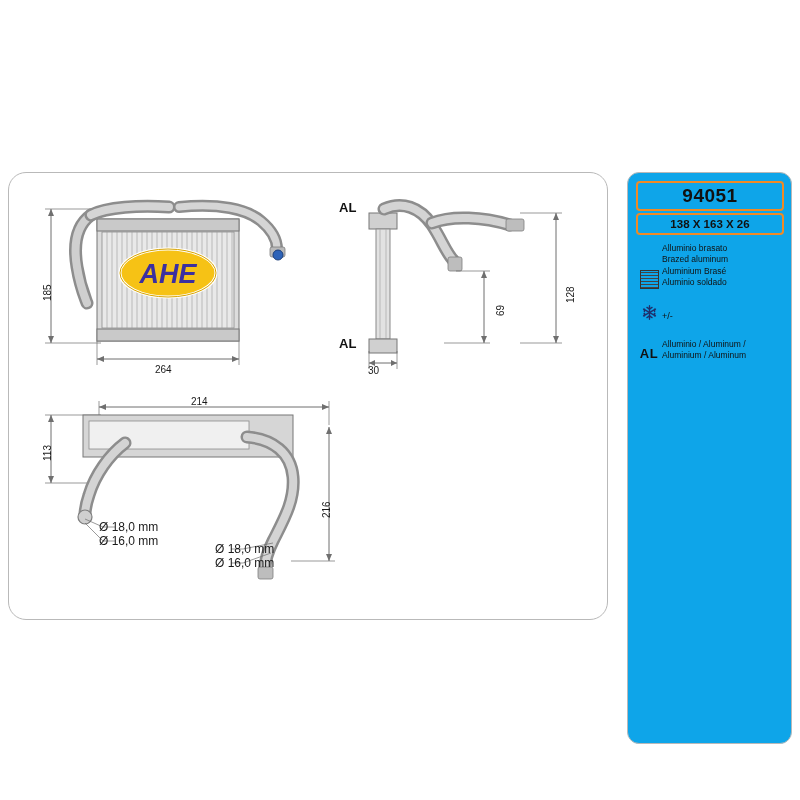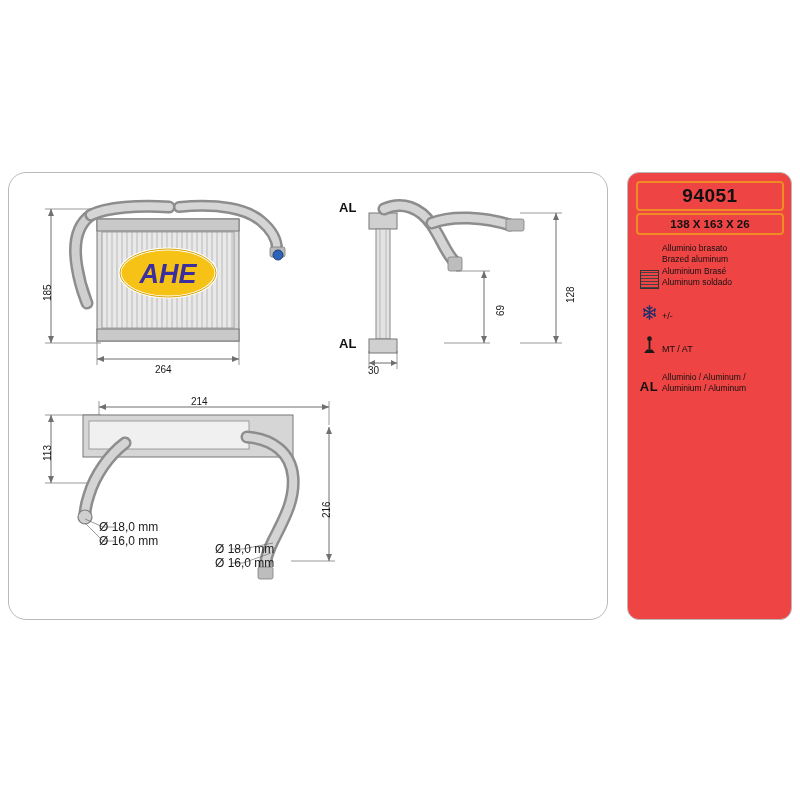--- a/index.html
+++ b/index.html
@@ -33,24 +33,24 @@
     background: #ffffff;
     box-sizing: border-box;
   }
 
   
   .panel-info {
     position: absolute;
     left: 627px;
     top: 172px;
     width: 165px;
-    height: 448px;
+    height: 572px;
     border: 1px solid #b9b9b9;
     border-radius: 12px;
-    background: #ef4444;
+    background: #0ea5e9;
     box-sizing: border-box;
   }
 
   .code-box {
     position: absolute;
     left: 8px;
     top: 8px;
     width: 148px;
     height: 30px;
     border: 2px solid #f08a24;
@@ -342,21 +342,21 @@
     <div class="info-rows">
 
       <div class="info-row">
         <div class="info-ico">
           <div class="ico-hatch"></div>
         </div>
         <div class="info-txt">
           <div>Alluminio brasato</div>
           <div>Brazed aluminum</div>
           <div>Aluminium Brasé</div>
-          <div>Aluminum soldado</div>
+          <div>Aluminio soldado</div>
         </div>
       </div>
 
       <div class="info-row" style="margin-top:14px;">
         <div class="info-ico">
           <svg width="17" height="17" viewBox="0 0 20 20">
             <g stroke="#1f2f6b" stroke-width="1.6" stroke-linecap="round">
               <line x1="10" y1="2" x2="10" y2="18"></line>
               <line x1="3" y1="6" x2="17" y2="14"></line>
               <line x1="3" y1="14" x2="17" y2="6"></line>
@@ -367,30 +367,20 @@
               <line x1="4" y1="9" x2="4" y2="6"></line>
                 <line x1="16" y1="11" x2="16" y2="14"></line>
               <line x1="4" y1="11" x2="4" y2="14"></line>
                 <line x1="16" y1="9" x2="16" y2="6"></line>
             </g>
           </svg>
         </div>
         <div class="plain-txt">+/-</div>
       </div>
 
-      <div class="info-row" style="margin-top:14px;">
-        <div class="info-ico">
-          <svg width="13" height="18" viewBox="0 0 14 20">
-            <circle cx="7" cy="3" r="2.6" fill="#1a1a1a"></circle>
-            <rect x="6" y="5" width="2" height="10" fill="#1a1a1a"></rect>
-            <polygon points="1,19 13,19 10,15 4,15" fill="#1a1a1a"></polygon>
-          </svg>
-        </div>
-        <div class="plain-txt">MT / AT</div>
-      </div>
 
       <div class="info-row" style="margin-top:16px;">
         <div class="info-ico">
           <span class="al-label">AL</span>
         </div>
         <div class="info-txt" style="padding-top:2px;">
           <div>Alluminio  / Aluminum /</div>
           <div>Aluminium / Aluminum</div>
         </div>
       </div>

